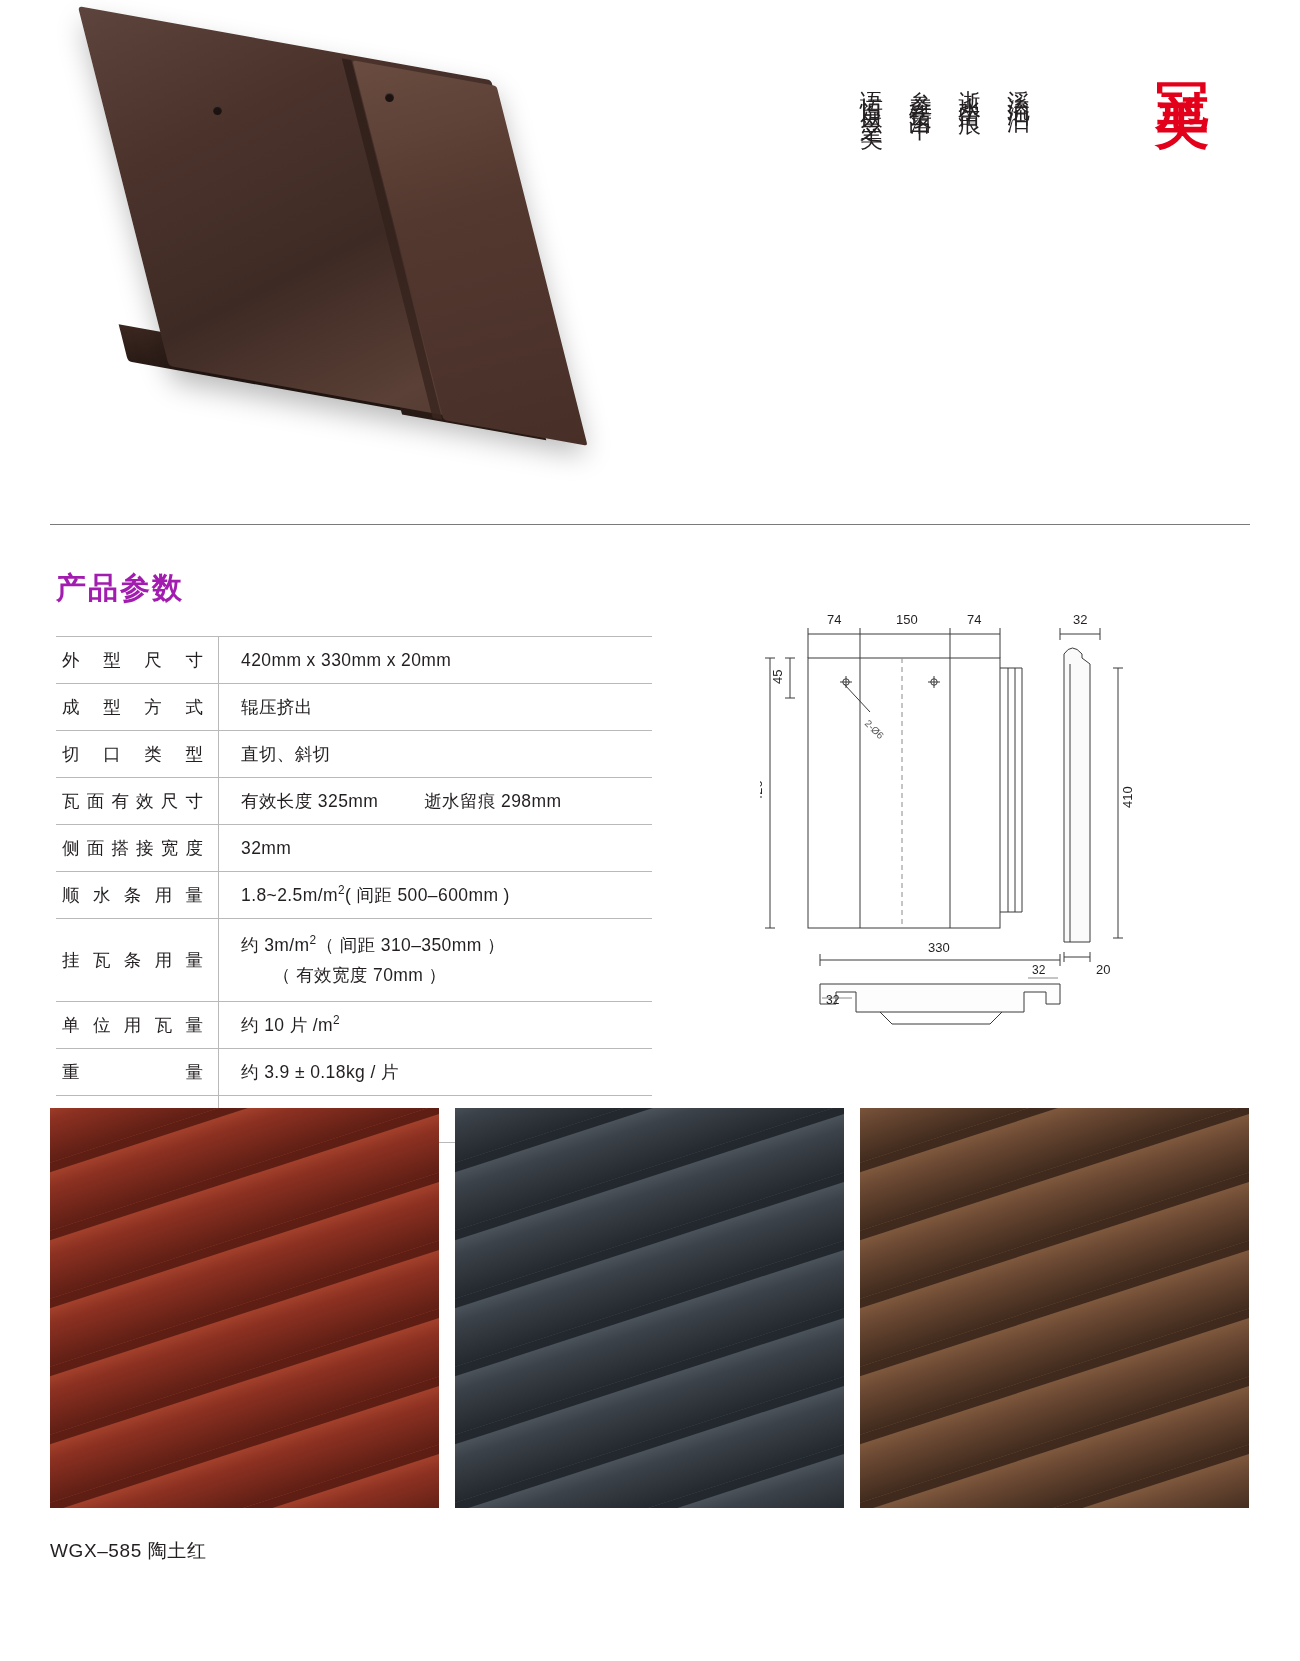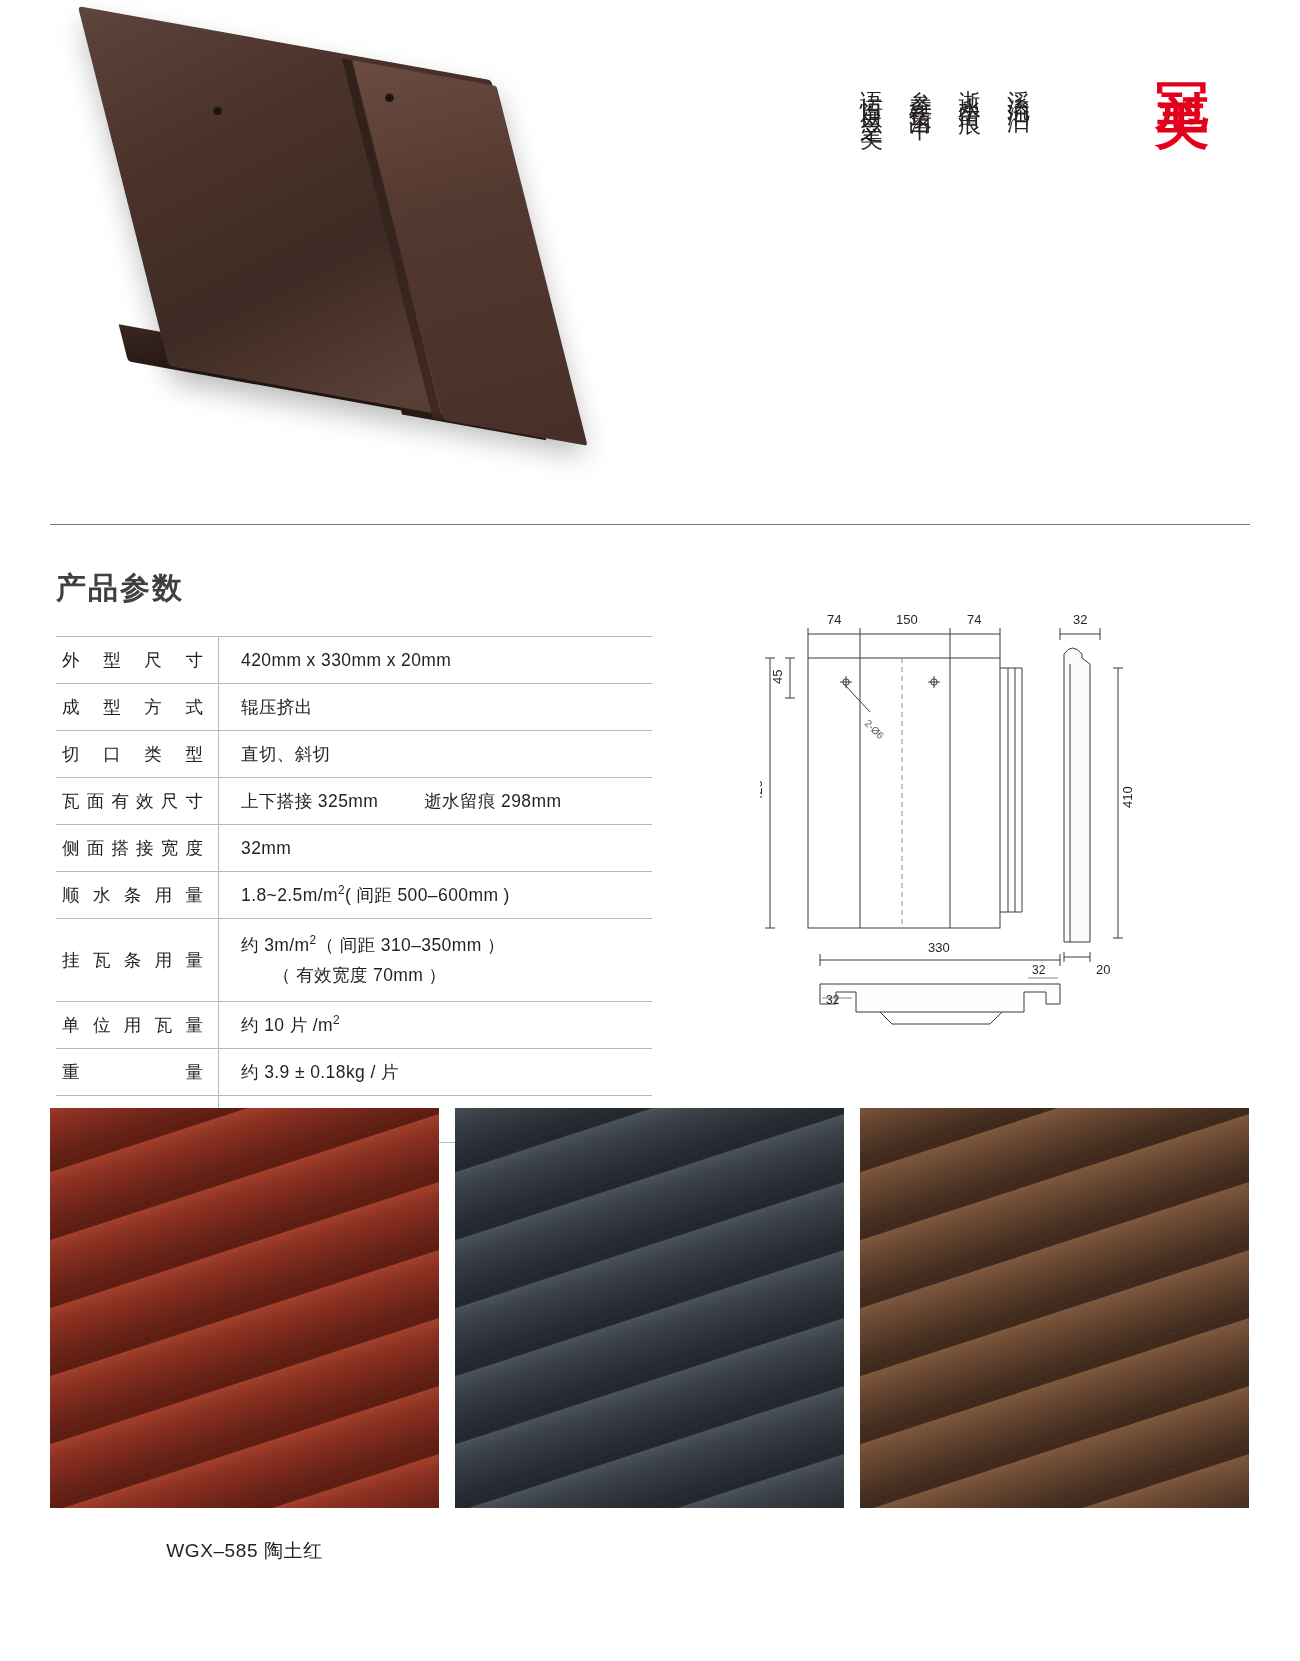--- a/index.html
+++ b/index.html
@@ -142,21 +142,21 @@
 
   
   .section-title {
     position: absolute;
     left: 56px;
     top: 568px;
     font-family: "DejaVu Sans", "Liberation Sans", sans-serif;
     font-weight: bold;
     font-size: 30px;
     letter-spacing: 2px;
-    color: #404040;
+    color: #a21caf;
   }
 
   
   .spec-table {
     position: absolute;
     left: 56px;
     top: 636px;
     width: 596px;
     border-collapse: collapse;
   }
@@ -228,21 +228,21 @@
     transform-origin: left center;
     transform: rotate(-18deg);
   }
   .stripe .lip {
     position: absolute;
     left: 0; top: 0;
     width: 100%;
     height: 9px;
   }
   .swatch-caption {
-    text-align: center;
+    text-align: left;
     margin-top: 30px;
     font-size: 19px;
     letter-spacing: .6px;
     color: #231f20;
   }
 </style>
 </head>
 <body>
 
 <div class="hero">
@@ -314,21 +314,21 @@
             <span>瓦</span>
             <span>面</span>
             <span>有</span>
             <span>效</span>
             <span>尺</span>
             <span>寸</span>
           </div>
         </td>
         <td class="spec-value">
           <div class="val-2col">
-            <span>上下搭接 325mm</span>
+            <span>有效长度 325mm</span>
             <span>逝水留痕 298mm</span>
           </div>
         </td>
       </tr>
       <tr>
         <td class="spec-label">
           <div class="lbl-inner">
             <span>侧</span>
             <span>面</span>
             <span>搭</span>

